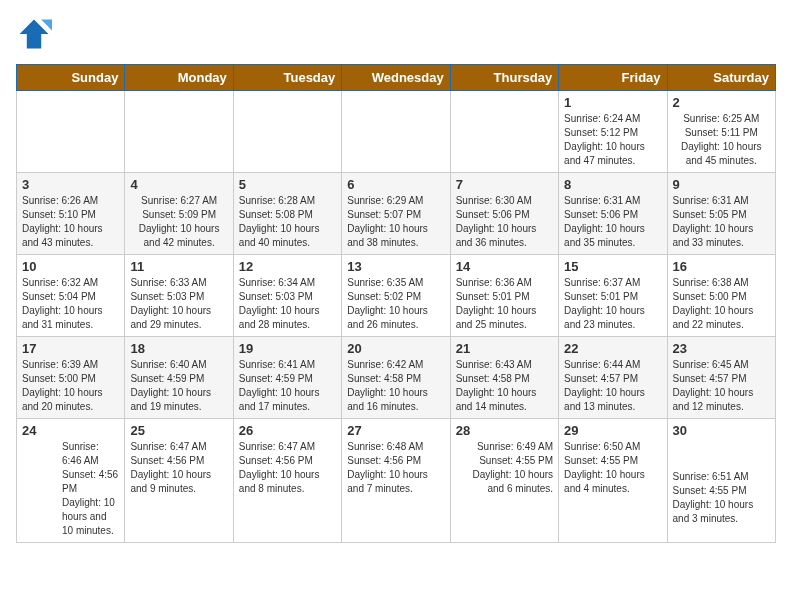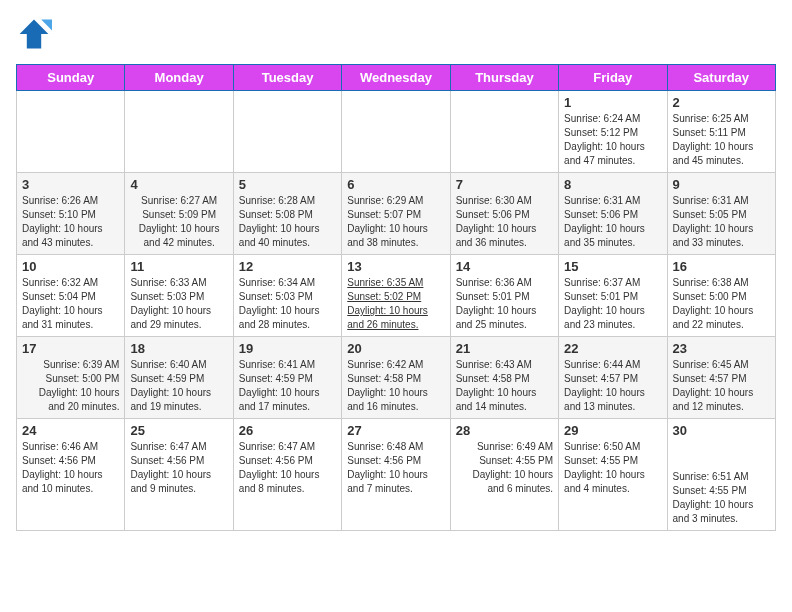--- a/index.html
+++ b/index.html
@@ -51,23 +51,23 @@
     .location {
       font-size: 16px;
       color: #555;
     }
     .calendar {
       width: 100%;
       border-collapse: collapse;
       border: 1px solid #ccc;
     }
     .calendar th {
-      background: #d946ef;
+      background: #a16207;
       color: #fff;
-      text-align: center;
+      text-align: right;
       padding: 5px 6px;
       font-size: 13px;
       font-weight: bold;
       border: 1px solid #1a6bb5;
     }
     .calendar td {
       vertical-align: top;
       border: 1px solid #ccc;
       padding: 4px 5px;
       width: calc(100%/7);
@@ -134,21 +134,21 @@
         <td class="empty"></td>
         <td class="empty"></td>
         <td>
           <span class="day-number">1</span>
           <div class="day-info" style="white-space: pre-line;">Sunrise: 6:24 AM
 Sunset: 5:12 PM
 Daylight: 10 hours and 47 minutes.</div>
         </td>
         <td>
           <span class="day-number">2</span>
-          <div class="day-info" style="white-space: pre-line;">Sunrise: 6:25 AM
+          <div class="day-info" style="white-space: pre-line; text-align: center;">Sunrise: 6:25 AM
 Sunset: 5:11 PM
 Daylight: 10 hours and 45 minutes.</div>
         </td>
       </tr>
       <tr>
         <td>
           <span class="day-number">3</span>
           <div class="day-info" style="white-space: pre-line;">Sunrise: 6:26 AM
 Sunset: 5:10 PM
 Daylight: 10 hours and 43 minutes.</div>
@@ -204,21 +204,21 @@
 Daylight: 10 hours and 29 minutes.</div>
         </td>
         <td>
           <span class="day-number">12</span>
           <div class="day-info" style="white-space: pre-line;">Sunrise: 6:34 AM
 Sunset: 5:03 PM
 Daylight: 10 hours and 28 minutes.</div>
         </td>
         <td>
           <span class="day-number">13</span>
-          <div class="day-info" style="white-space: pre-line; text-decoration: underline;">Sunrise: 6:35 AM
+          <div class="day-info" style="white-space: pre-line;">Sunrise: 6:35 AM
 Sunset: 5:02 PM
 Daylight: 10 hours and 26 minutes.</div>
         </td>
         <td>
           <span class="day-number">14</span>
           <div class="day-info" style="white-space: pre-line;">Sunrise: 6:36 AM
 Sunset: 5:01 PM
 Daylight: 10 hours and 25 minutes.</div>
         </td>
         <td>
@@ -230,21 +230,21 @@
         <td>
           <span class="day-number">16</span>
           <div class="day-info" style="white-space: pre-line;">Sunrise: 6:38 AM
 Sunset: 5:00 PM
 Daylight: 10 hours and 22 minutes.</div>
         </td>
       </tr>
       <tr>
         <td>
           <span class="day-number">17</span>
-          <div class="day-info" style="white-space: pre-line; text-align: right;">Sunrise: 6:39 AM
+          <div class="day-info" style="white-space: pre-line;">Sunrise: 6:39 AM
 Sunset: 5:00 PM
 Daylight: 10 hours and 20 minutes.</div>
         </td>
         <td>
           <span class="day-number">18</span>
           <div class="day-info" style="white-space: pre-line;">Sunrise: 6:40 AM
 Sunset: 4:59 PM
 Daylight: 10 hours and 19 minutes.</div>
         </td>
         <td>
@@ -274,21 +274,21 @@
         <td>
           <span class="day-number">23</span>
           <div class="day-info" style="white-space: pre-line;">Sunrise: 6:45 AM
 Sunset: 4:57 PM
 Daylight: 10 hours and 12 minutes.</div>
         </td>
       </tr>
       <tr>
         <td>
           <span class="day-number">24</span>
-          <div class="day-info" style="white-space: pre-line;">Sunrise: 6:46 AM
+          <div class="day-info" style="white-space: pre-line; margin-left: 40px;">Sunrise: 6:46 AM
 Sunset: 4:56 PM
 Daylight: 10 hours and 10 minutes.</div>
         </td>
         <td>
           <span class="day-number">25</span>
           <div class="day-info" style="white-space: pre-line;">Sunrise: 6:47 AM
 Sunset: 4:56 PM
 Daylight: 10 hours and 9 minutes.</div>
         </td>
         <td>

